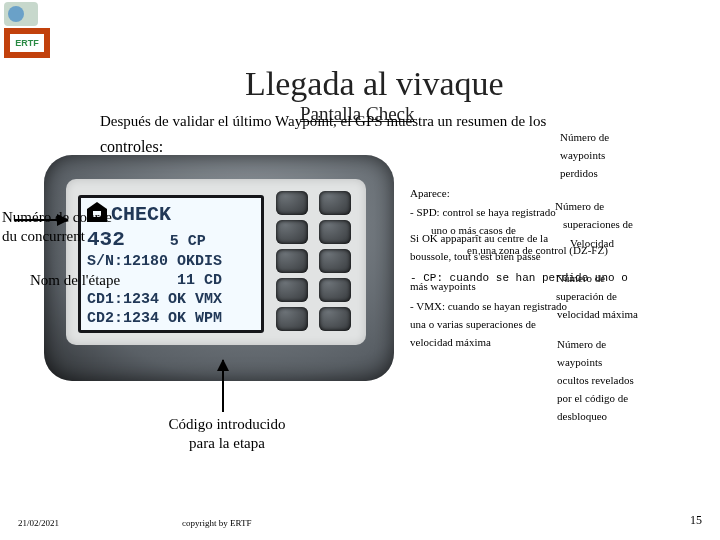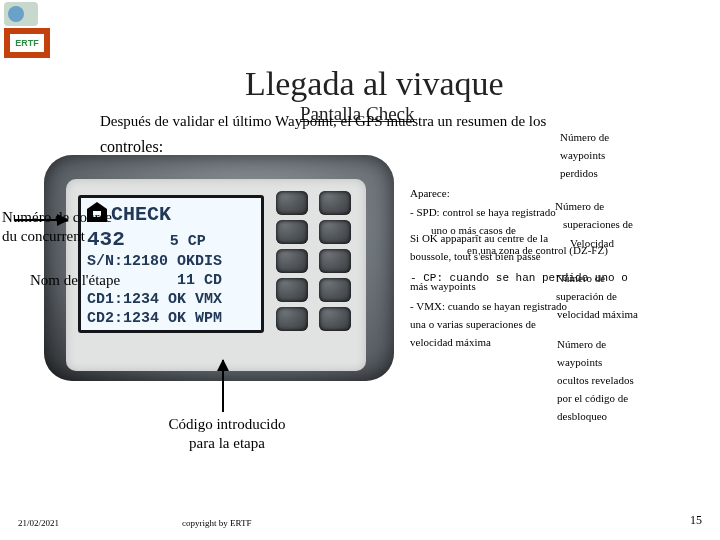--- a/index.html
+++ b/index.html
@@ -84,21 +84,21 @@
     height: 226px;
     background: radial-gradient(ellipse at 60% 30%, #8d949a 0%, #5a6066 70%, #2d3033 100%);
     border-radius: 28px;
     box-shadow: inset 0 0 20px rgba(0,0,0,0.6);
   }
   .plate {
     position: absolute;
     left: 22px;
     top: 24px;
     width: 300px;
-    height: 192px;
+    height: 166px;
     background: #e1e3e3;
     border-radius: 10px;
     box-shadow: inset 0 0 10px rgba(0,0,0,0.15);
   }
   .screen {
     position: absolute;
     left: 12px;
     top: 16px;
     width: 186px;
     height: 138px;

